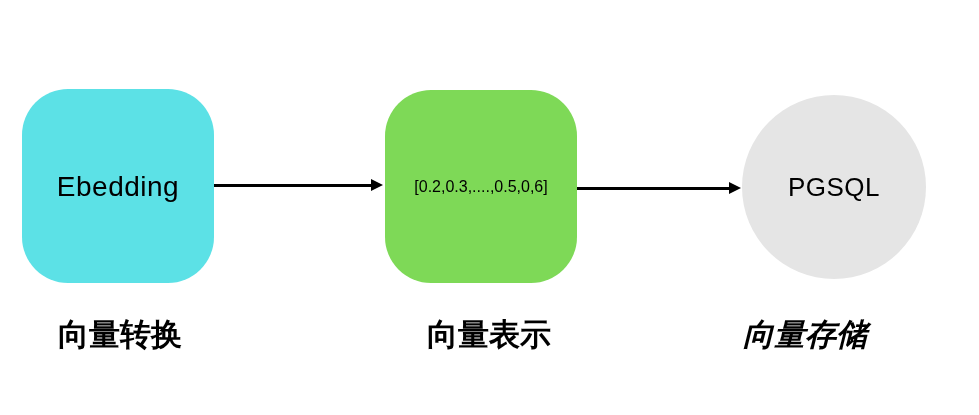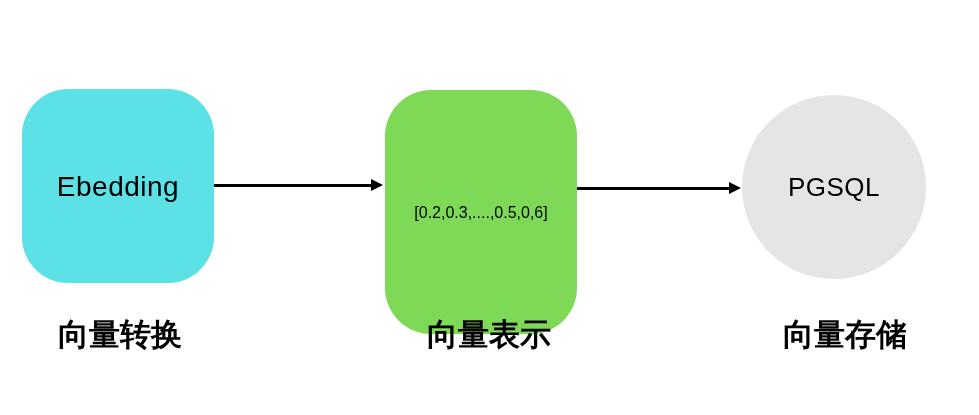--- a/index.html
+++ b/index.html
@@ -28,21 +28,21 @@
     top: 89px;
     width: 192px;
     height: 194px;
     border-radius: 46px;
     background: #5CE1E6;
   }
   .node--vectors {
     left: 385px;
     top: 90px;
     width: 192px;
-    height: 244px;
+    height: 193px;
     border-radius: 46px;
     background: #7ED957;
   }
   .node--pgsql {
     left: 742px;
     top: 95px;
     width: 184px;
     height: 184px;
     border-radius: 50%;
     background: #5CE1E6;
@@ -100,21 +100,21 @@
     position: absolute;
     top: 314px;
     width: 200px;
     font-size: 31px;
     font-weight: bold;
     text-align: center;
     white-space: nowrap;
   }
   .caption--one { left: 20px; }
   .caption--two { left: 389px; }
-  .caption--three { left: 745px; }
+  .caption--three { left: 705px; font-style: italic; }
 </style>
 </head>
 <body>
 
 <div class="canvas">
 
   <div class="node node--embedding" style="background-color: rgb(92, 225, 230);">
     <div class="node-title">
       <div>Ebedding</div>
     </div>

